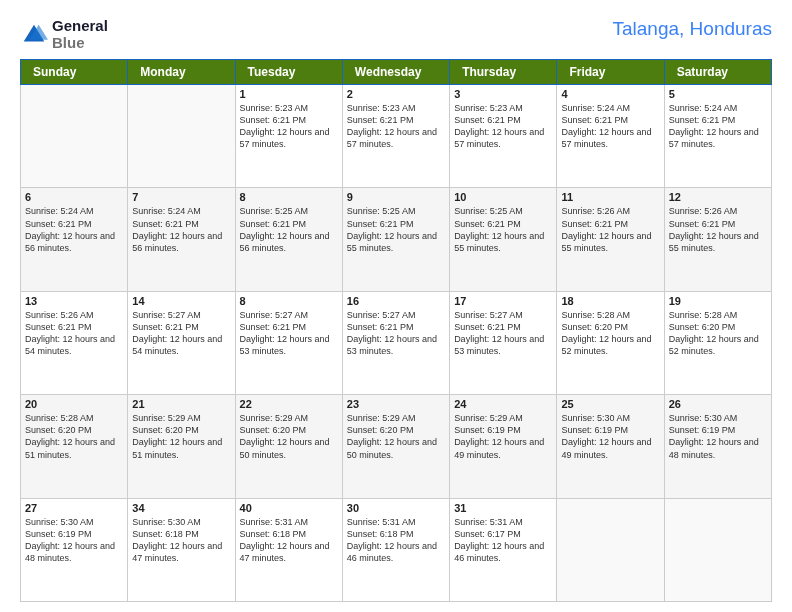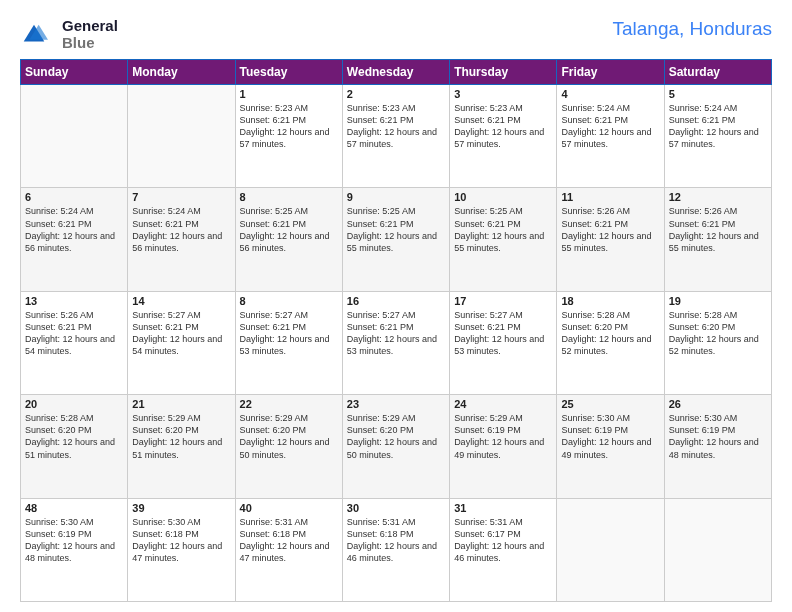--- a/index.html
+++ b/index.html
@@ -19,21 +19,21 @@
     }
     .header {
       display: flex;
       justify-content: space-between;
       align-items: flex-start;
       margin-bottom: 8px;
     }
     .logo {
       display: flex;
       align-items: center;
-      gap: 14px;
+      gap: 4px;
     }
     .logo-text {
       display: flex;
       flex-direction: column;
       line-height: 1.1;
     }
     .logo-general {
       font-size: 15px;
       font-weight: bold;
       color: #1a1a2e;
@@ -61,25 +61,25 @@
       color: #3b82f6;
     }
     .calendar {
       flex: 1;
       border: 1px solid #ccc;
       border-collapse: collapse;
       width: 100%;
       table-layout: fixed;
     }
     .calendar th {
-      background-color: #701a75;
+      background-color: #4d7c0f;
       color: #fff;
       font-size: 12px;
       font-weight: bold;
-      padding: 5px 4px;
+      padding: 5px 12px;
       text-align: left;
       border: 1px solid #1565c0;
     }
     .calendar td {
       border: 1px solid #ccc;
       vertical-align: top;
       padding: 3px 4px;
       font-size: 9.5px;
       color: #222;
       background: #fff;
@@ -247,25 +247,25 @@
             <span class="day-number">25</span>
             <div class="day-info">Sunrise: 5:30 AM<br>Sunset: 6:19 PM<br>Daylight: 12 hours and 49 minutes.</div>
           </td>
           <td>
             <span class="day-number">26</span>
             <div class="day-info">Sunrise: 5:30 AM<br>Sunset: 6:19 PM<br>Daylight: 12 hours and 48 minutes.</div>
           </td>
         </tr>
         <tr>
           <td>
-            <span class="day-number">48</span>
+            <span class="day-number">27</span>
             <div class="day-info">Sunrise: 5:30 AM<br>Sunset: 6:19 PM<br>Daylight: 12 hours and 48 minutes.</div>
           </td>
           <td>
-            <span class="day-number">39</span>
+            <span class="day-number">34</span>
             <div class="day-info">Sunrise: 5:30 AM<br>Sunset: 6:18 PM<br>Daylight: 12 hours and 47 minutes.</div>
           </td>
           <td>
             <span class="day-number">40</span>
             <div class="day-info">Sunrise: 5:31 AM<br>Sunset: 6:18 PM<br>Daylight: 12 hours and 47 minutes.</div>
           </td>
           <td>
             <span class="day-number">30</span>
             <div class="day-info">Sunrise: 5:31 AM<br>Sunset: 6:18 PM<br>Daylight: 12 hours and 46 minutes.</div>
           </td>

